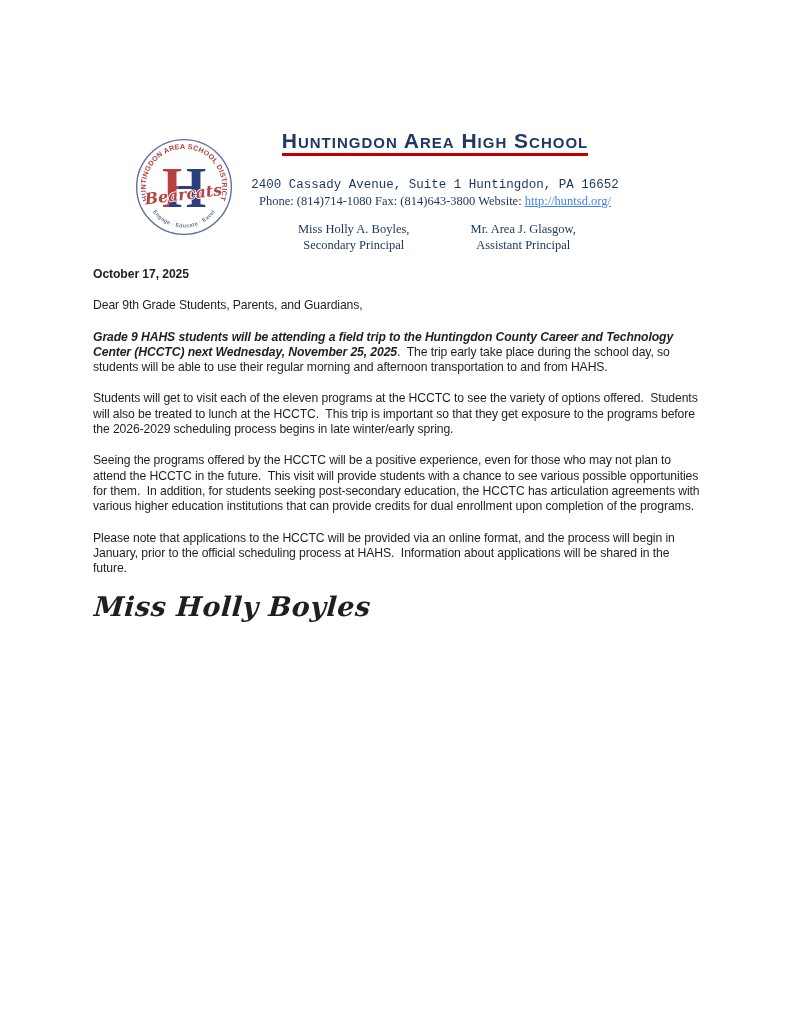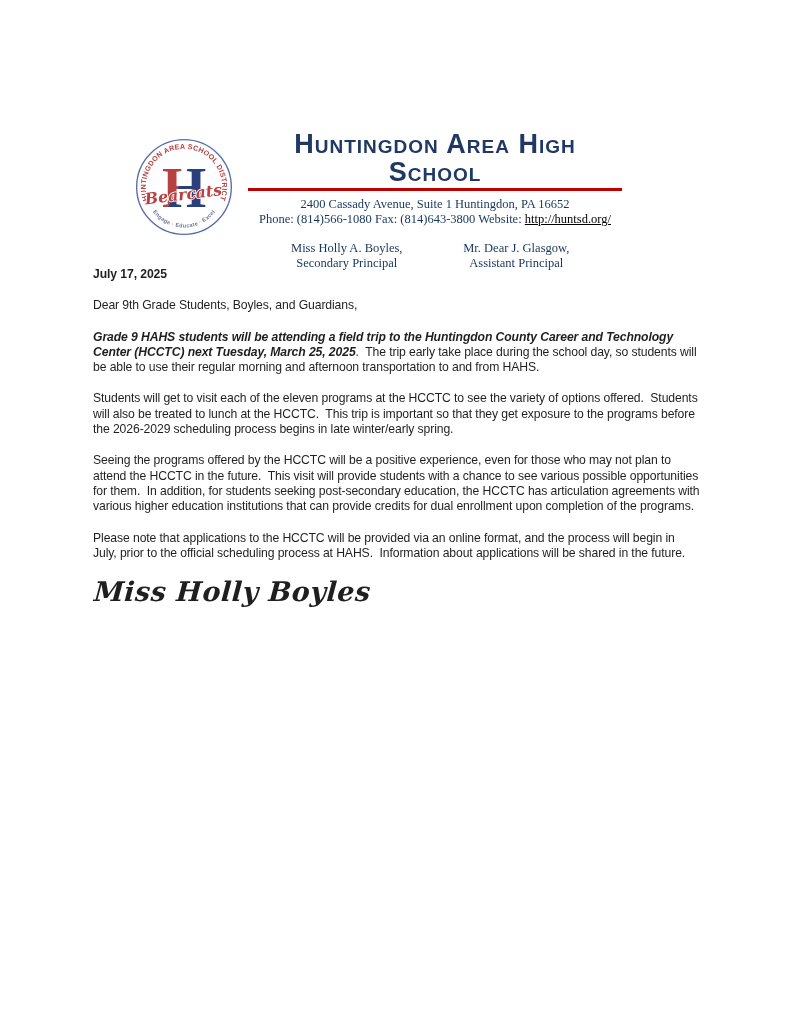--- a/index.html
+++ b/index.html
@@ -15,27 +15,27 @@
   .arc-bot { font-family:"Liberation Sans", sans-serif; font-size:5.6px; font-weight:bold; letter-spacing:0.3px; }
   .hbase  { font-family:"Liberation Serif", serif; font-weight:bold; font-size:58px; text-anchor:middle;
             fill:none; stroke:#ffffff; stroke-width:5; stroke-linejoin:round; }
   .hcol   { font-family:"Liberation Serif", serif; font-weight:bold; font-size:58px; text-anchor:middle; }
   .mascot { font-family:"DejaVu Serif", serif; font-style:italic; font-weight:bold; font-size:16px;
             text-anchor:middle; paint-order:stroke; stroke:#ffffff; stroke-width:1.6; }
 
   .head { position:absolute; left:248px; top:130px; width:374px; text-align:center; color:#17365d; }
   .school-name {
     display:inline-block; margin:0; font-variant:small-caps; font-weight:bold;
-    font-size:27px; letter-spacing:1px; color:#1f3864; line-height:1.05;
+    font-size:21px; letter-spacing:1px; color:#1f3864; line-height:1.05;
     border-bottom:3px solid #c00000; padding-bottom:1px;
   }
   .addr, .contact, .principals { font-family:"Liberation Serif", serif; font-size:12.5px; line-height:15.5px; }
-  .addr { margin-top:6px; }
+  .addr { margin-top:22px;font-family:Liberation Mono, monospace; }
   .weblink { text-decoration:underline; }
-  .principals { display:flex; justify-content:flex-start; margin-top:13px; padding:0 14px; }
+  .principals { display:flex; justify-content:flex-end; margin-top:13px; padding:0 14px; }
   .principal { width:49%; text-align:center; }
 
   
   .body {
     position:absolute; left:93px; top:267px; width:607px;
     font-size:12.2px; letter-spacing:-0.1px; line-height:15.3px; color:#1f1f1f;
   }
   .body p { margin:0 0 16px 0; white-space:pre-wrap; }
   .date { font-weight:bold; }
   .emph { font-weight:bold; font-style:italic; }
@@ -74,36 +74,36 @@
       <text class="hbase" x="50" y="70">H</text>
       <text class="hcol" x="50" y="70" fill="#b84040" clip-path="url(#clipRed)">H</text>
       <text class="hcol" x="50" y="70" fill="#2c3f7d" clip-path="url(#clipNavy)">H</text>
     </g>
     <text class="mascot" x="50" y="63" fill="#b84040" transform="rotate(-7 50 63)">Bearcats</text>
   </svg>
 
   <header class="head">
     <h1 class="school-name">Huntingdon Area High School</h1>
     <div class="addr">2400 Cassady Avenue, Suite 1 Huntingdon, PA 16652</div>
-    <div class="contact"><span>Phone: (814)566-1080 Fax: (814)643-3800 Website: </span><a class="weblink" style="color:#000000" href="#" title="http://huntsd.org/">http://huntsd.org/</a></div>
+    <div class="contact"><span>Phone: (814)714-1080 Fax: (814)643-3800 Website: </span><a class="weblink" style="color:#3b82f6" href="#" title="http://huntsd.org/">http://huntsd.org/</a></div>
     <div class="principals">
       <div class="principal">
         <div>Miss Holly A. Boyles,</div>
         <div>Secondary Principal</div>
       </div>
       <div class="principal">
-        <div>Mr. Dear J. Glasgow,</div>
+        <div>Mr. Area J. Glasgow,</div>
         <div>Assistant Principal</div>
       </div>
     </div>
   </header>
 
   <main class="body">
-    <p class="date">July 17, 2025</p>
-    <p>Dear 9th Grade Students, Boyles, and Guardians,</p>
-    <p><span class="emph">Grade 9 HAHS students will be attending a field trip to the Huntingdon County Career and Technology Center (HCCTC) next Tuesday, March 25, 2025</span><span>.  The trip early take place during the school day, so students will be able to use their regular morning and afternoon transportation to and from HAHS.</span></p>
+    <p class="date">October 17, 2025</p>
+    <p>Dear 9th Grade Students, Parents, and Guardians,</p>
+    <p><span class="emph">Grade 9 HAHS students will be attending a field trip to the Huntingdon County Career and Technology Center (HCCTC) next Wednesday, November 25, 2025</span><span>.  The trip early take place during the school day, so students will be able to use their regular morning and afternoon transportation to and from HAHS.</span></p>
     <p>Students will get to visit each of the eleven programs at the HCCTC to see the variety of options offered.  Students will also be treated to lunch at the HCCTC.  This trip is important so that they get exposure to the programs before the 2026-2029 scheduling process begins in late winter/early spring.</p>
     <p>Seeing the programs offered by the HCCTC will be a positive experience, even for those who may not plan to attend the HCCTC in the future.  This visit will provide students with a chance to see various possible opportunities for them.  In addition, for students seeking post-secondary education, the HCCTC has articulation agreements with various higher education institutions that can provide credits for dual enrollment upon completion of the programs.</p>
-    <p>Please note that applications to the HCCTC will be provided via an online format, and the process will begin in July, prior to the official scheduling process at HAHS.  Information about applications will be shared in the future.</p>
+    <p>Please note that applications to the HCCTC will be provided via an online format, and the process will begin in January, prior to the official scheduling process at HAHS.  Information about applications will be shared in the future.</p>
     <p class="signature">Miss Holly Boyles</p>
   </main>
 
 </div>
 
 </body></html>

